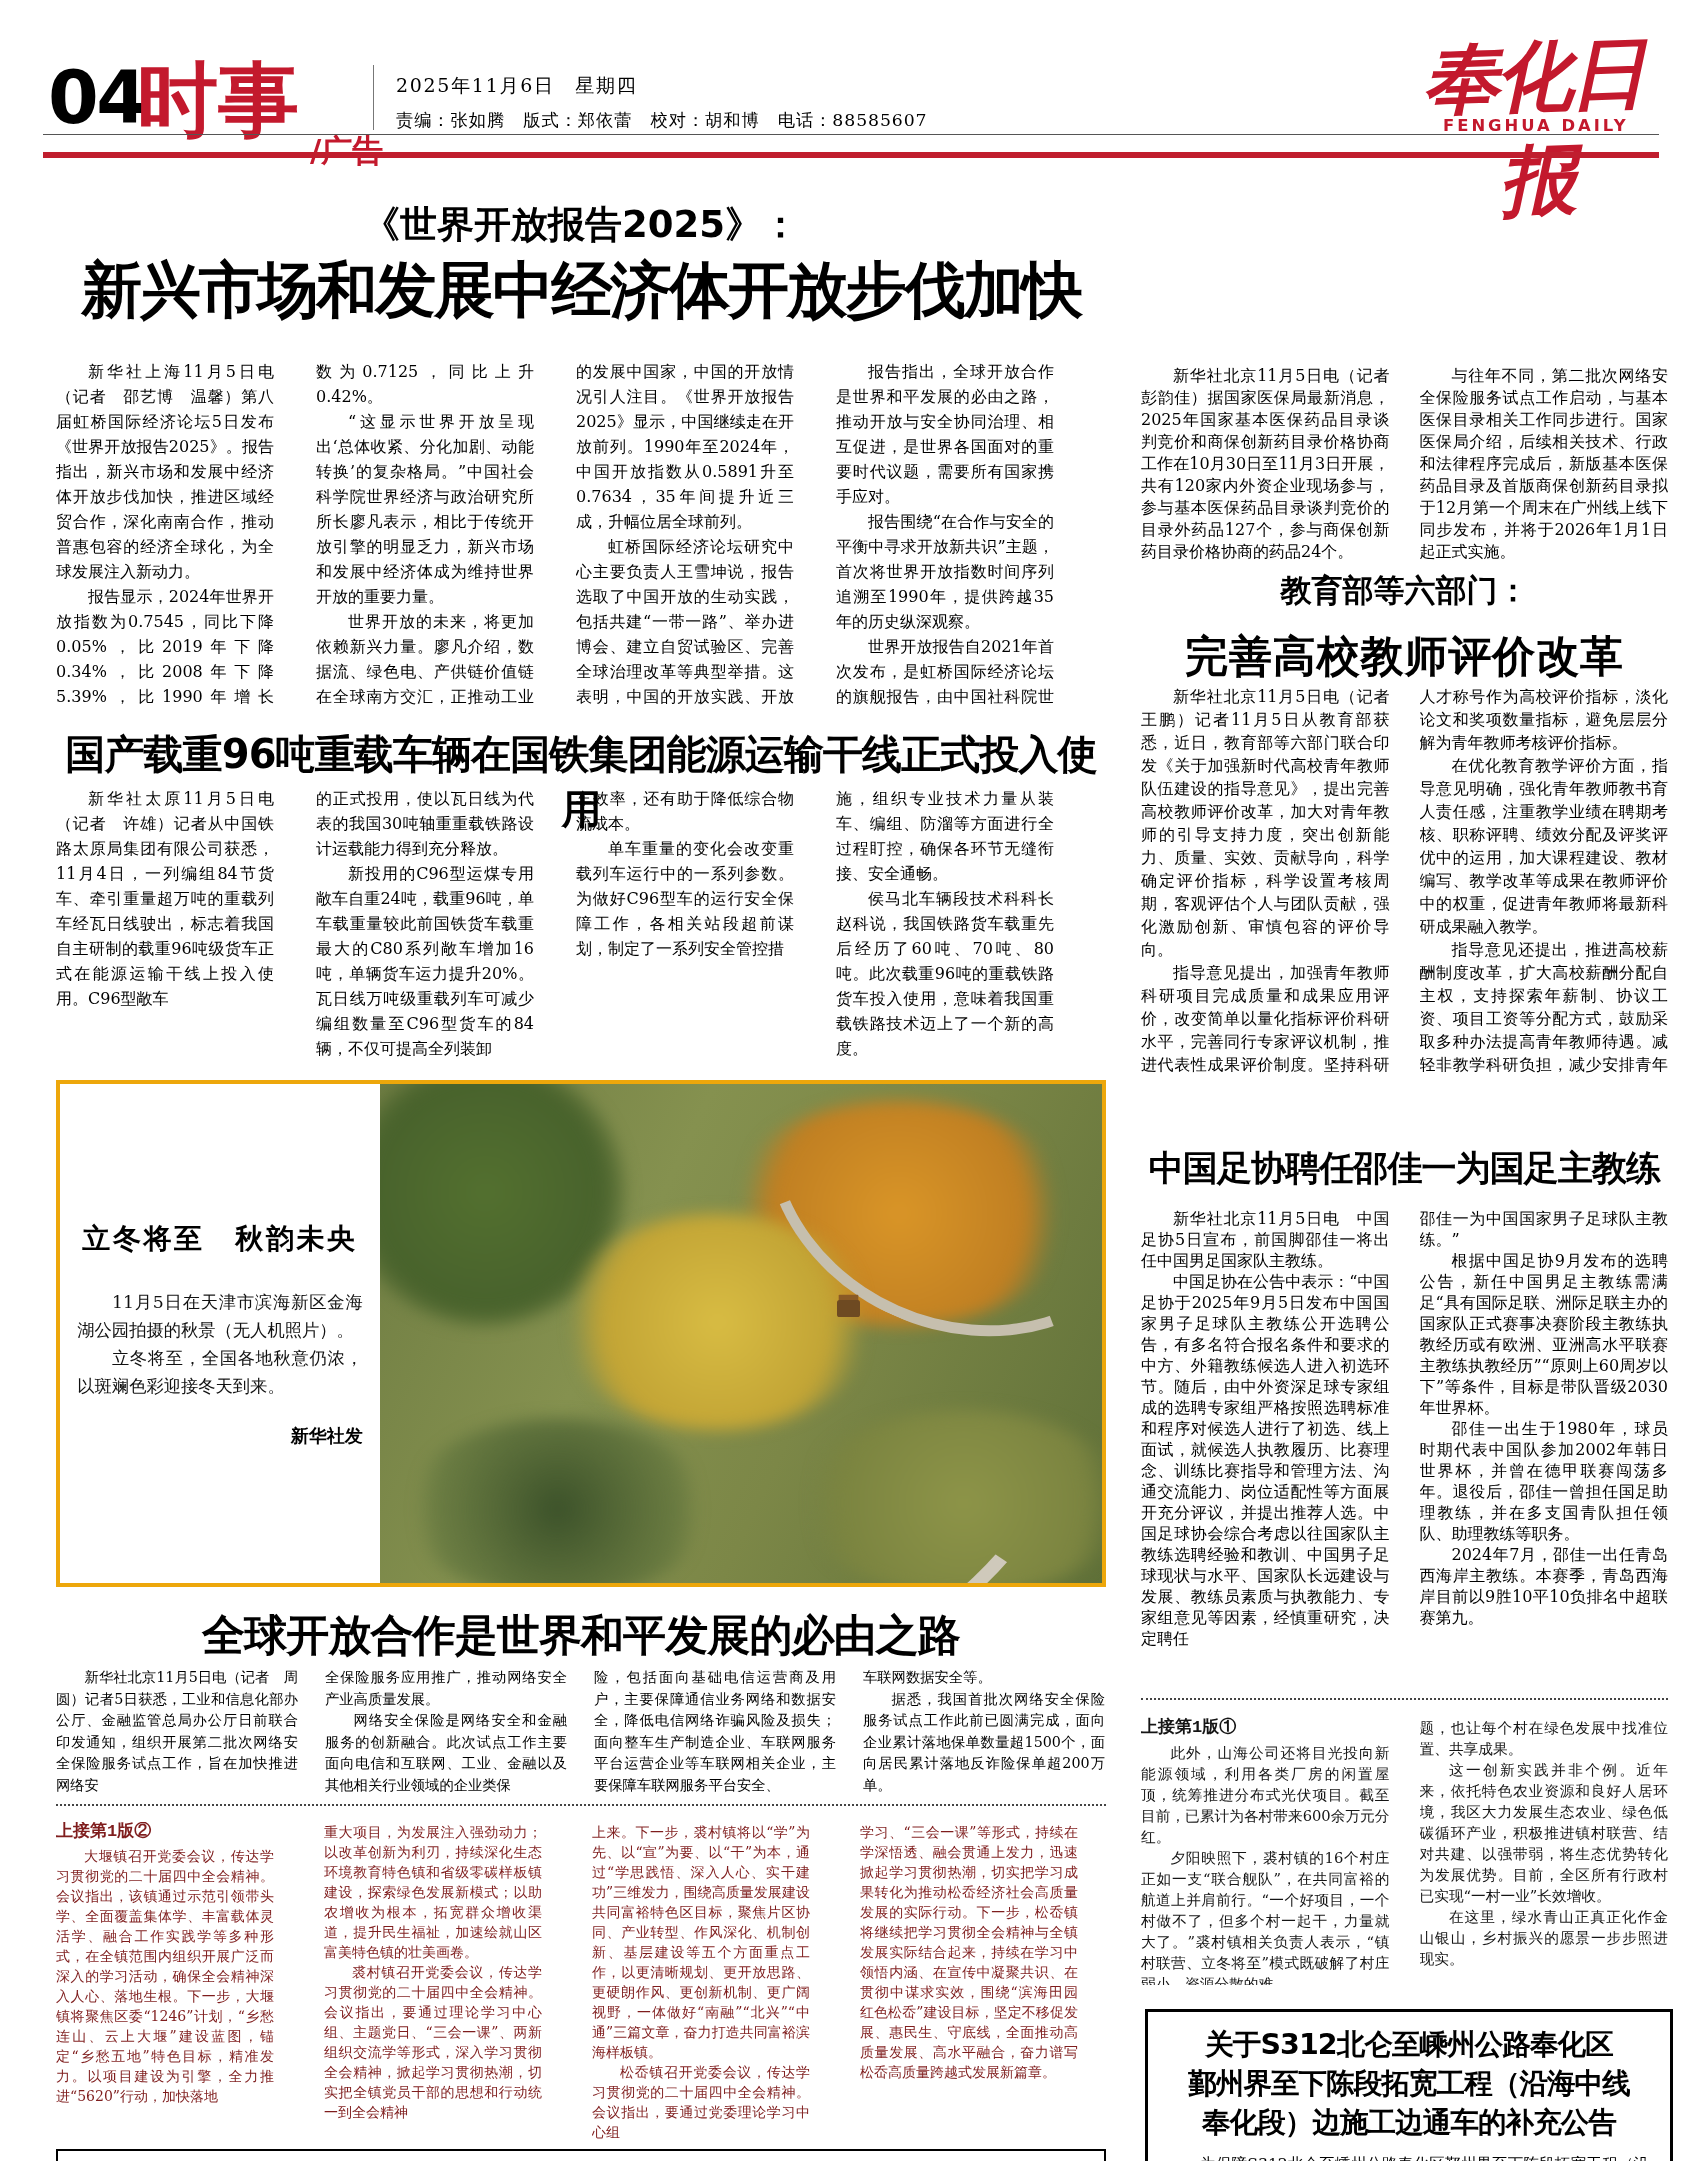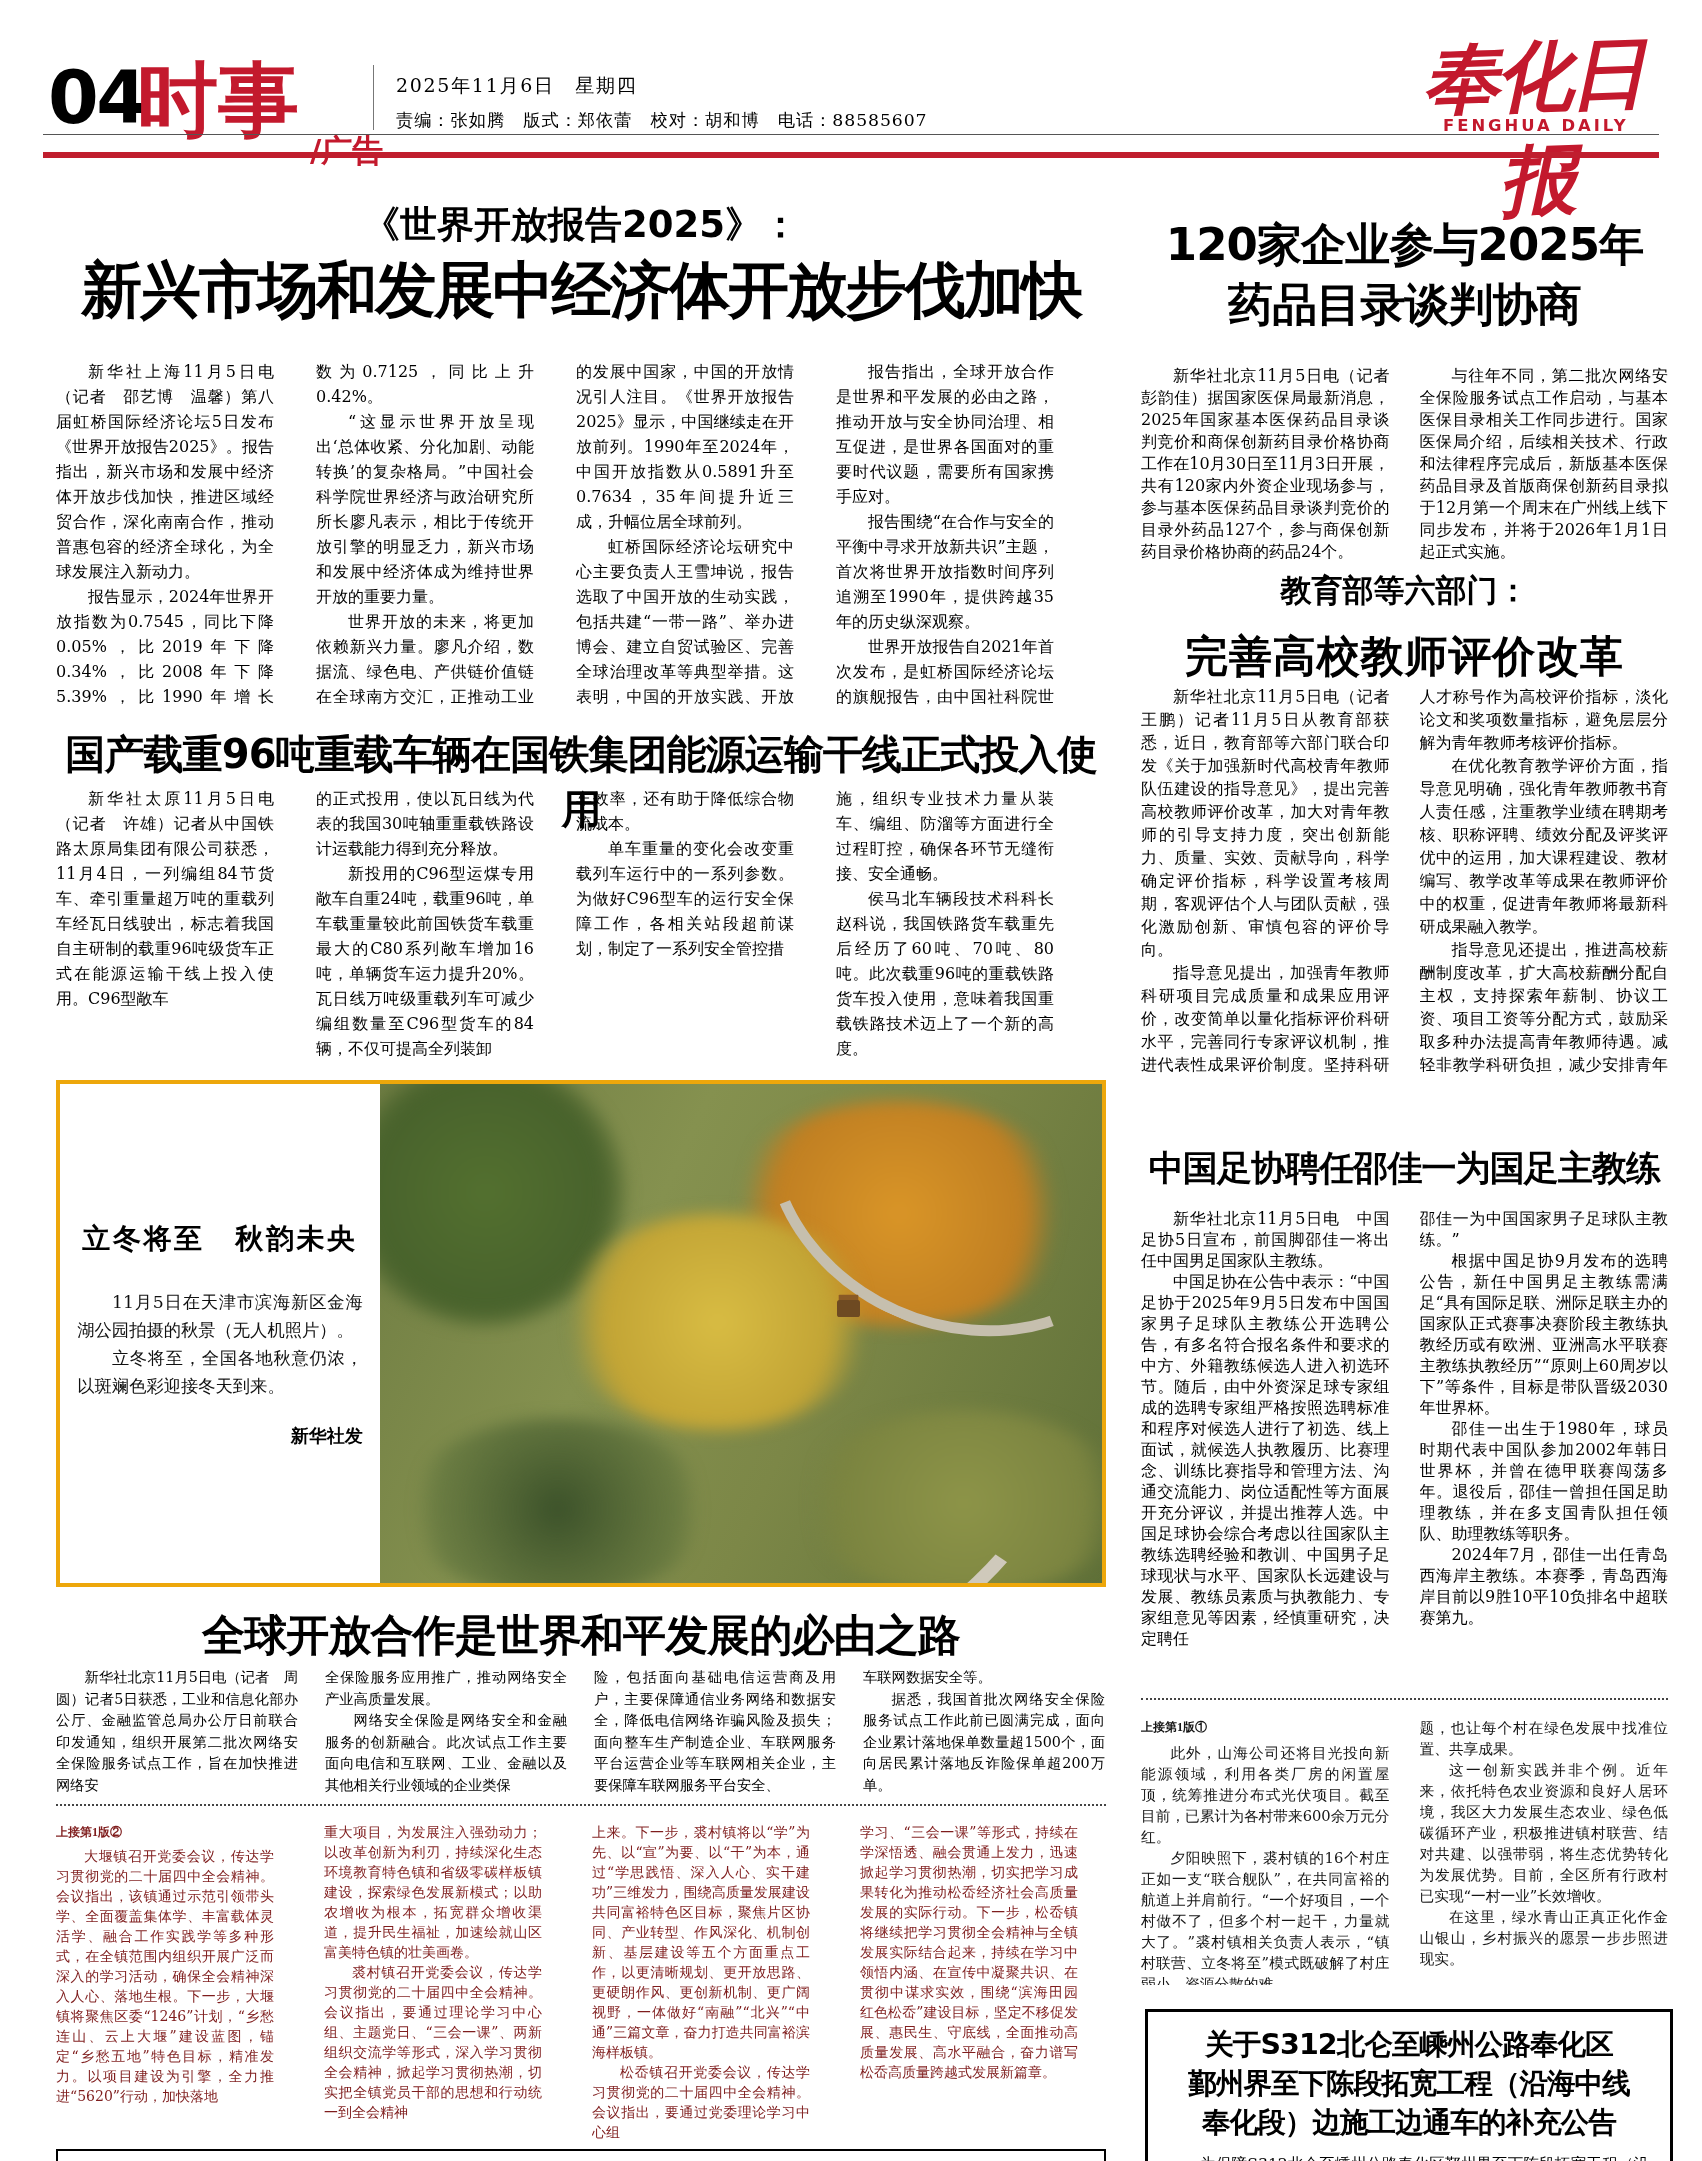--- a/index.html
+++ b/index.html
@@ -28,21 +28,21 @@
   .col.cont p:first-child{text-indent:0;}
   .lcols{left:56px;width:1050px;}
   .lcols .col{width:218px;font-size:16px;line-height:25px;}
   .lcols{gap:42px;}
   .inscols .col{width:242px;font-size:14.3px;line-height:21.6px;}
   .inscols{gap:27px;}
   .jump2cols .col{width:218px;font-size:14px;line-height:20px;color:#7f1d1d;}
   .jump2cols{gap:50px;}
   .rcols{left:1141px;width:527px;gap:30px;}
   .rcols .col{width:249px;}
-  .jump-label{font-family:Liberation Serif, serif;font-weight:900;font-size:12px;margin:0 0 3.5px 0;}
+  .jump-label{font-family:Liberation Mono, monospace;font-weight:900;font-size:17px;margin:0 0 3.5px 0;}
   
   .kicker-open{left:56px;top:200px;width:1050px;font-size:37px;font-weight:700;}
   .head-open{left:56px;top:250px;width:1050px;font-size:61px;letter-spacing:-2.2px;}
   .head-freight{left:56px;top:727px;width:1050px;font-size:40px;letter-spacing:-0.9px;}
   .head-ins{left:56px;top:1607px;width:1050px;font-size:43px;letter-spacing:-0.9px;}
   .head-pharma{left:1141px;top:215px;width:527px;font-size:45px;line-height:60px;letter-spacing:-0.9px;}
   .kicker-teacher{left:1141px;top:570px;width:527px;font-size:31px;font-weight:900;}
   .head-teacher{left:1141px;top:628px;width:527px;font-size:43px;letter-spacing:0.9px;}
   .head-foot{left:1141px;top:1145px;width:527px;font-size:35px;letter-spacing:-0.9px;}
   
@@ -206,24 +206,20 @@
     <div class="col cont">
         <p>学习、“三会一课”等形式，持续在学深悟透、融会贯通上发力，迅速掀起学习贯彻热潮，切实把学习成果转化为推动松岙经济社会高质量发展的实际行动。下一步，松岙镇将继续把学习贯彻全会精神与全镇发展实际结合起来，持续在学习中领悟内涵、在宣传中凝聚共识、在贯彻中谋求实效，围绕“滨海田园　红色松岙”建设目标，坚定不移促发展、惠民生、守底线，全面推动高质量发展、高水平融合，奋力谱写松岙高质量跨越式发展新篇章。</p>
       </div>
   </div>
 
   <div class="abs marketbox">
     
     
   </div>
 
-  <div class="abs ctr hl head-pharma">
-    <div>120家企业参与2025年</div>
-    <div>药品目录谈判协商</div>
-  </div>
   <div class="abs cols rcols body-pharma">
     <div class="col">
         <p>新华社北京11月5日电（记者　彭韵佳）据国家医保局最新消息，2025年国家基本医保药品目录谈判竞价和商保创新药目录价格协商工作在10月30日至11月3日开展，共有120家内外资企业现场参与，参与基本医保药品目录谈判竞价的目录外药品127个，参与商保创新药目录价格协商的药品24个。</p>
       </div>
     <div class="col">
         <p>与往年不同，第二批次网络安全保险服务试点工作启动，与基本医保目录相关工作同步进行。国家医保局介绍，后续相关技术、行政和法律程序完成后，新版基本医保药品目录及首版商保创新药目录拟于12月第一个周末在广州线上线下同步发布，并将于2026年1月1日起正式实施。</p>
       </div>
   </div>
 
   <div class="abs ctr kicker-teacher sans">教育部等六部门：</div>

